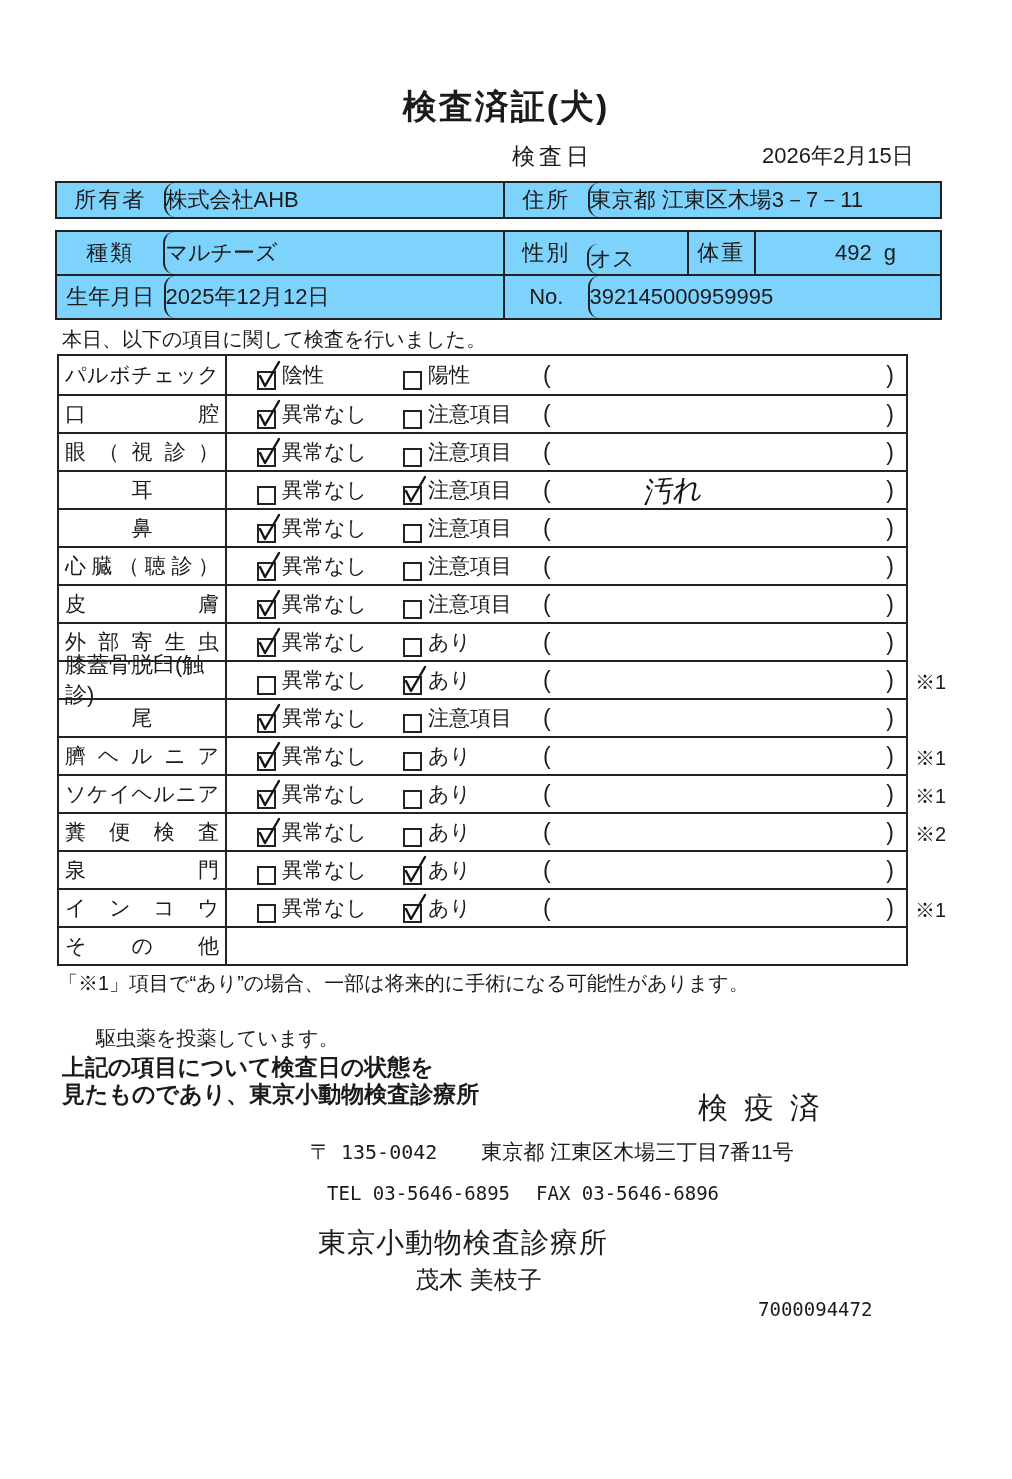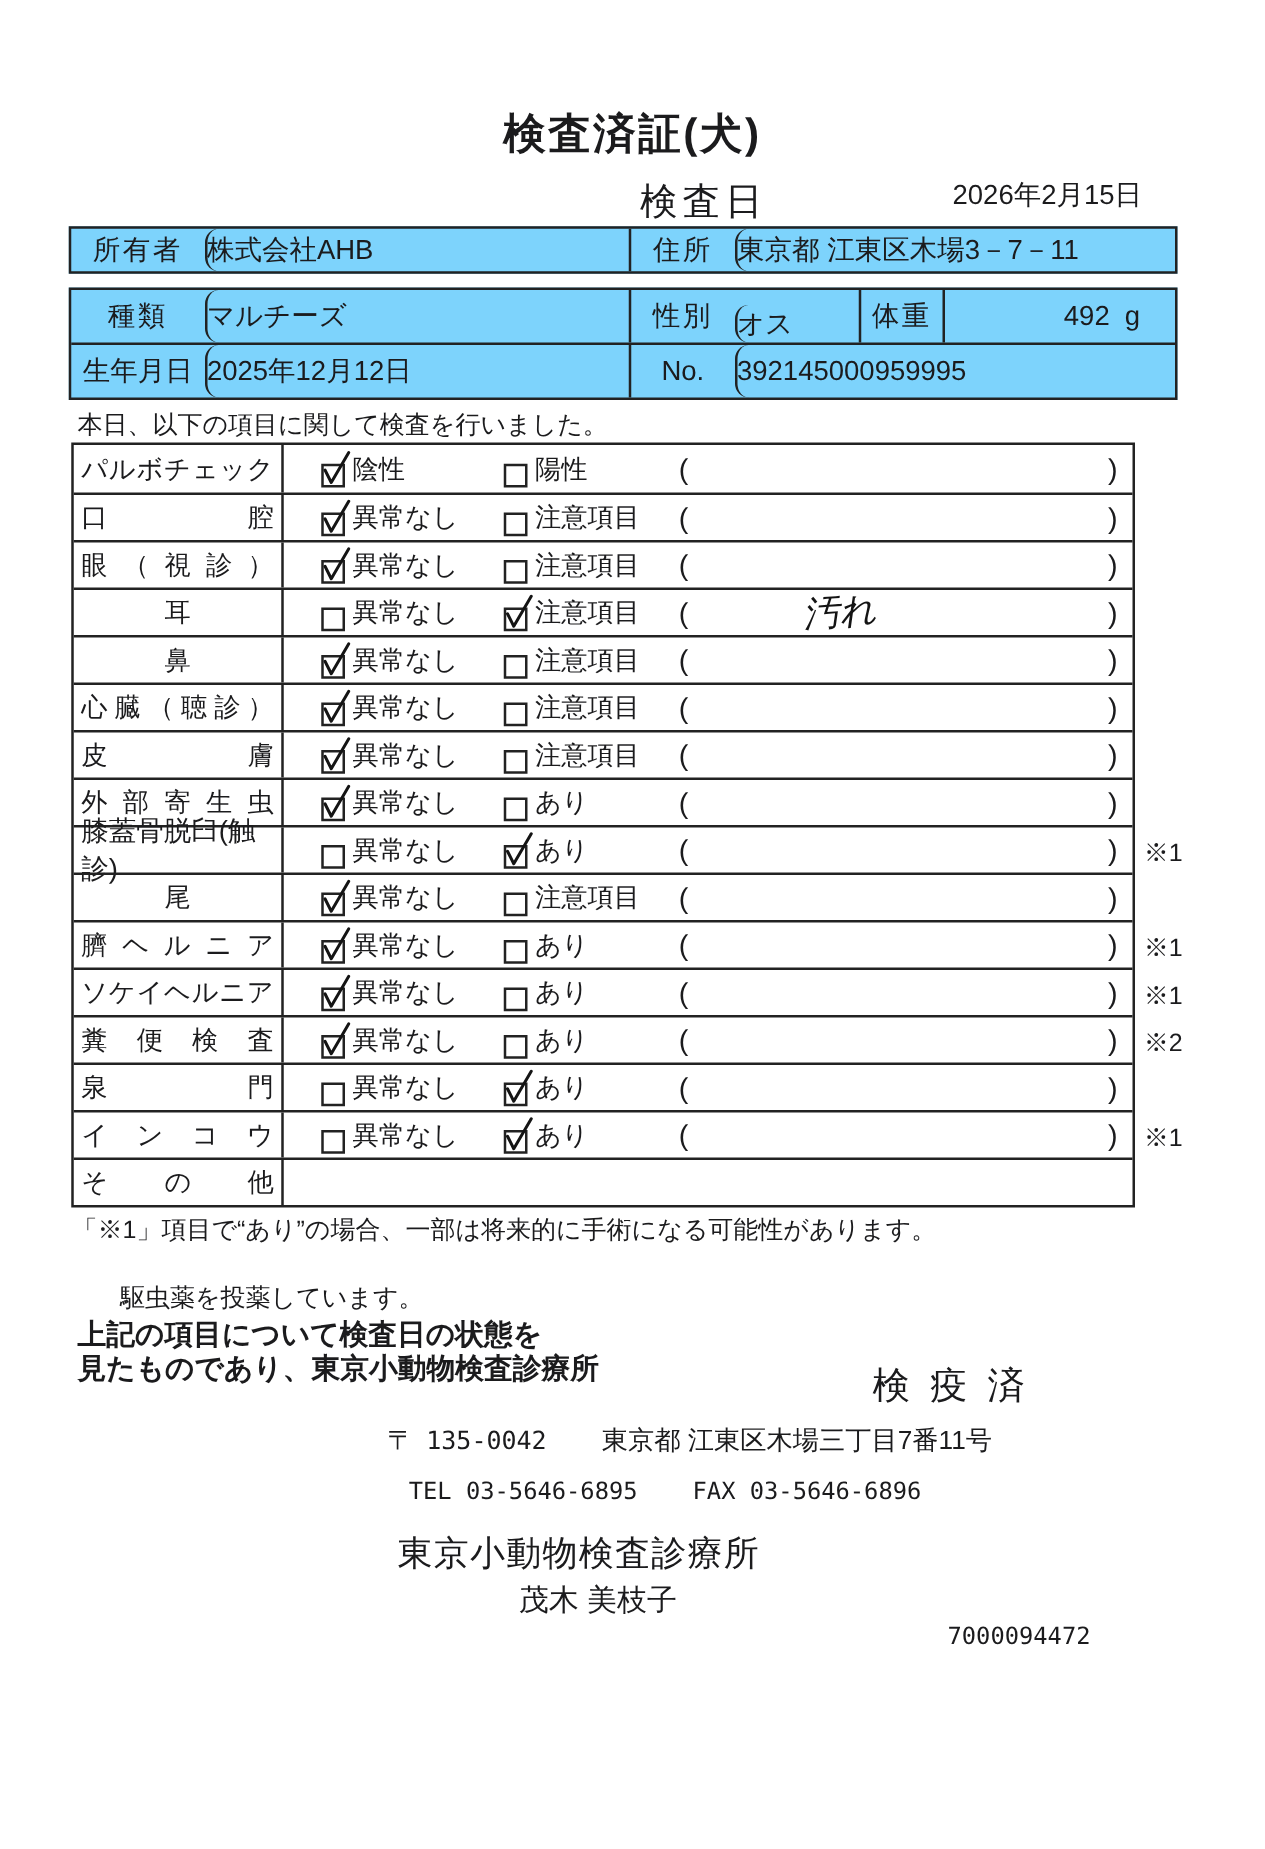--- a/index.html
+++ b/index.html
@@ -5,38 +5,38 @@
   html,body{margin:0;padding:0;}
   body{
     width:1012px;height:1479px;background:#ffffff;color:#1b1b1d;
     font-family:"Liberation Sans",sans-serif;position:relative;overflow:hidden;
   }
   .page{position:absolute;inset:0;}
   .abs{position:absolute;}
 
   
   .title{top:84px;left:0;right:0;text-align:center;font-size:34px;font-weight:700;letter-spacing:2px;}
-  .insp-label{left:512px;top:141px;font-size:30px;letter-spacing:4px;}
+  .insp-label{left:512px;top:141px;font-size:23px;letter-spacing:4px;}
   .insp-value{left:762px;top:141px;font-size:22px;}
 
   
   .info-table{left:55px;width:887px;border:2.5px solid #222;box-sizing:border-box;background:#7dd3fc;}
   .info-row{display:flex;align-items:stretch;}
   .info-row + .info-row{border-top:2px solid #222;}
   .cell{display:flex;align-items:center;box-sizing:border-box;font-size:22px;}
   .cell + .cell{border-left:2px solid #222;}
   .cell.label{justify-content:center;letter-spacing:2px;}
   .cell.value{padding-left:0;border-radius:11px;}
   .owner-table{top:181px;}
   .owner-table .info-row{height:34px;}
   .pet-table{top:230px;}
   .pet-table .info-row{height:42px;}
   .w-lab{width:107px;} .w-val1{width:341px;} .w-lab2{width:85px;}
   .w-val2{width:354px;} .w-sex{width:100px;margin-top:12px;} .w-wlab{width:67px;} .w-wval{width:187px;}
-  .weight-cell{justify-content:flex-end;gap:12px;padding-right:28px;}
+  .weight-cell{justify-content:flex-end;gap:12px;padding-right:44px;}
 
   .intro{left:62px;top:326px;font-size:20px;}
 
   
   .exam-table{left:57px;top:354px;width:851px;border:2.5px solid #222;box-sizing:border-box;}
   .exam-row{display:flex;height:38px;position:relative;box-sizing:border-box;}
   .exam-row + .exam-row{border-top:2px solid #222;}
   .exam-label{width:168px;border-right:2px solid #222;box-sizing:border-box;
     display:flex;justify-content:space-between;align-items:center;
     padding:0 6px;font-size:21px;}
@@ -57,21 +57,21 @@
 
   
   .note1{left:58px;top:970px;font-size:20px;}
   .note2{left:58px;top:998px;font-size:20px;}
   .note3{left:96px;top:1025px;font-size:20px;}
   .disclaimer{left:62px;top:1054px;font-size:23px;font-weight:700;line-height:27px;}
   .stamp{left:698px;top:1088px;font-size:30px;letter-spacing:16px;white-space:nowrap;}
   .postal{top:1138px;left:310px;display:flex;gap:10px;align-items:baseline;font-size:21px;}
   .postal .code{font-family:"DejaVu Sans Mono",monospace;font-size:20px;}
   .postal .addr{margin-left:34px;}
-  .tel-line{left:327px;top:1182px;font-family:"DejaVu Sans Mono",monospace;font-size:19px;display:flex;gap:44px;}
+  .tel-line{left:327px;top:1182px;font-family:"DejaVu Sans Mono",monospace;font-size:19px;display:flex;gap:26px;}
   .clinic-name{left:318px;top:1224px;font-size:28px;letter-spacing:1px;}
   .examiner{left:415px;top:1264px;font-size:24px;}
   .serial{left:758px;top:1298px;font-family:"DejaVu Sans Mono",monospace;font-size:19px;}
 </style>
 </head>
 <body>
 
 <div class="page">
 
   <div class="abs title">検査済証(犬)</div>

